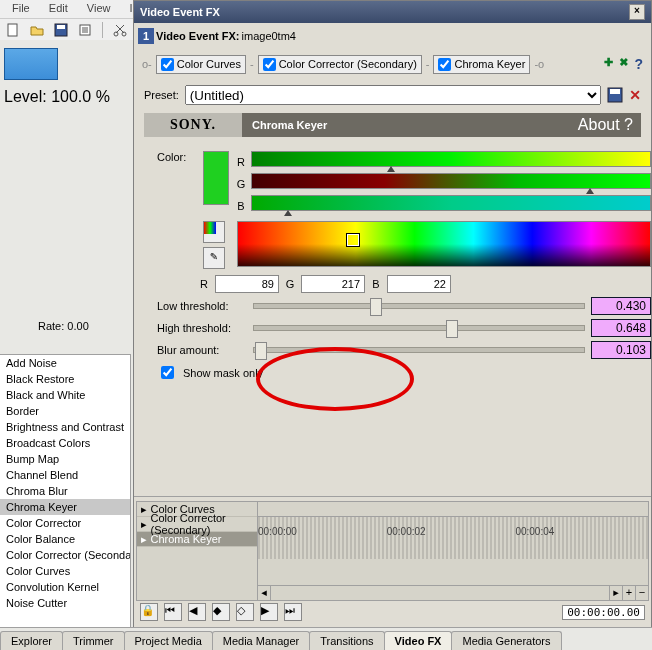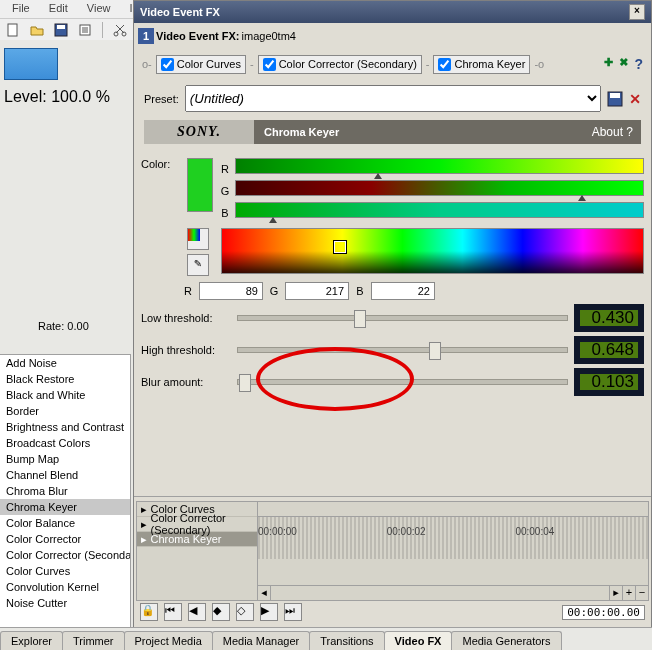--- a/index.html
+++ b/index.html
@@ -20,31 +20,31 @@
 .fxwin{position:absolute;left:133px;top:-40px;right:0;bottom:0;background:#e0ddd4;border:1px solid #808080;}
 .fx-title{height:18px;background:linear-gradient(to bottom,#5a6b8a,#3a4a6a);color:#fff;font-weight:bold;padding:2px 6px;display:flex;justify-content:space-between;align-items:center;}
 .fx-title .x{width:14px;height:14px;background:#e4e2d8;border:1px solid #888;color:#000;text-align:center;line-height:12px;font-size:10px;}
 .fx-chain{height:22px;background:#e0ddd4;display:flex;align-items:center;padding:2px 4px;gap:2px;font-size:11px;}
 .fx-num{width:16px;height:16px;background:#3a5a9a;color:#fff;text-align:center;line-height:16px;font-weight:bold;}
 .fx-chaintabs{height:26px;background:#e0ddd4;display:flex;align-items:center;padding:2px 8px;gap:4px;overflow:hidden;}
 .fx-tab{border:1px solid #888;background:#eee;padding:2px 4px;display:flex;align-items:center;gap:3px;white-space:nowrap;}
 .fx-tab input{margin:0;}
 .fx-icons{margin-left:auto;display:flex;gap:6px;}
 .preset-row{display:flex;align-items:center;gap:6px;padding:6px 10px;}
-.preset-row select{flex:1;height:27px;font-style:italic;}
+.preset-row select{flex:1;height:20px;}
 .sony-bar{margin:2px 10px;height:24px;background:#bcbab2;display:flex;align-items:center;}
-.sony-logo{width:110px;text-align:center;font-weight:bold;font-family:Georgia,serif;font-style:italic;letter-spacing:1px;font-size:14px;}
+.sony-logo{width:98px;text-align:center;font-weight:bold;font-family:Georgia,serif;letter-spacing:1px;font-size:14px;}
 .sony-name{flex:1;background:#6d6a62;color:#fff;height:100%;display:flex;align-items:center;padding:0 10px;font-weight:bold;}
-.sony-about{background:#6d6a62;color:#fff;height:100%;display:flex;align-items:center;padding:0 8px;font-size:12px;}
-.fx-body{padding:8px 7px;background:#e0ddd4;}
+.sony-about{background:#6d6a62;color:#fff;height:100%;display:flex;align-items:center;padding:0 8px;font-size:16px;}
+.fx-body{padding:8px 0;background:#e0ddd4;margin-left:23px;}
 .row{display:flex;align-items:center;margin:4px 0;gap:6px;}
 .lbl{width:90px;text-align:left;}
 .slider-track{flex:1;height:4px;background:#c0beb4;border:1px solid #9a988e;position:relative;}
 .slider-thumb{position:absolute;top:-6px;width:10px;height:16px;background:#eae8de;border:1px solid #888;transform:translateX(-50%);}
-.val-in{width:50px;text-align:right;height:16px;border:6px solid #0f172a;background:#4d7c0f;padding:0 4px;font-size:17px;}
+.val-in{width:50px;text-align:right;height:16px;border:1px solid #0f172a;background:#f0abfc;padding:0 4px;font-size:12px;}
 .swatch{width:24px;height:52px;background:#1fd020;border:1px solid #888;}
 .cr-sliders{flex:1;}
 .grad-bar{height:14px;border:1px solid #888;margin-bottom:6px;position:relative;}
 .grad-r{background:linear-gradient(to right,#008000,#00f000,#ffff00);}
 .grad-g{background:linear-gradient(to right,#400,#800,#0b0,#0f0);}
 .grad-b{background:linear-gradient(to right,#0a0,#0c8,#0cc);}
 .grad-tri{position:absolute;bottom:-6px;width:0;height:0;border-left:4px solid transparent;border-right:4px solid transparent;border-bottom:6px solid #444;transform:translateX(-50%);}
 .spectrum{height:44px;border:1px solid #888;background:linear-gradient(to bottom,rgba(255,255,255,0) 0%,rgba(0,0,0,0) 50%,rgba(0,0,0,.8) 100%),linear-gradient(to right,red,#ff8000,yellow,lime,cyan,blue,magenta,red);position:relative;}
 .spec-cursor{position:absolute;width:10px;height:10px;border:1px solid #fff;box-shadow:0 0 0 1px #000;transform:translate(-50%,-50%);}
 .picker-btns{display:flex;flex-direction:column;gap:4px;}
@@ -132,22 +132,22 @@
       <div>Add Noise</div>
       <div>Black Restore</div>
       <div>Black and White</div>
       <div>Border</div>
       <div>Brightness and Contrast</div>
       <div>Broadcast Colors</div>
       <div>Bump Map</div>
       <div>Channel Blend</div>
       <div>Chroma Blur</div>
       <div class="sel">Chroma Keyer</div>
+      <div>Color Corrector</div>
       <div>Color Balance</div>
-      <div>Color Corrector</div>
       <div>Color Corrector (Secondary)</div>
       <div>Color Curves</div>
       <div>Convolution Kernel</div>
       <div>Noise Cutter</div>
     </div>
 
   <div class="fxwin">
     <div class="fx-title">
       <span>Video Event FX</span>
       <span class="x">×</span>
@@ -276,20 +276,24 @@
           </div>
           <div class="row">
             <span class="lbl">Blur amount:</span>
             <div class="slider-track">
               <div class="slider-thumb" style="left:2%"></div>
             </div>
             <input class="val-in" value="0.103" style="">
           </div>
         </div>
 
+      <div class="row">
+        <input type="checkbox" checked="" style="">
+        <span>Show mask only</span>
+      </div>
     </div>
 
     <div class="ellipse"></div>
 
     <div class="timeline">
       <div class="tl-inner">
         <div class="tl-left">
           <div class="tl-row">
               <span>▸</span>
               <span>Color Curves</span>

